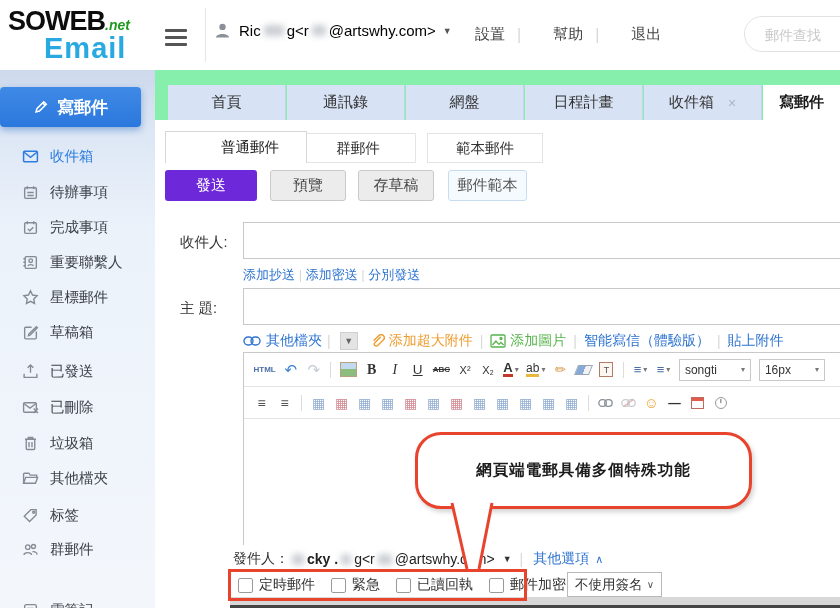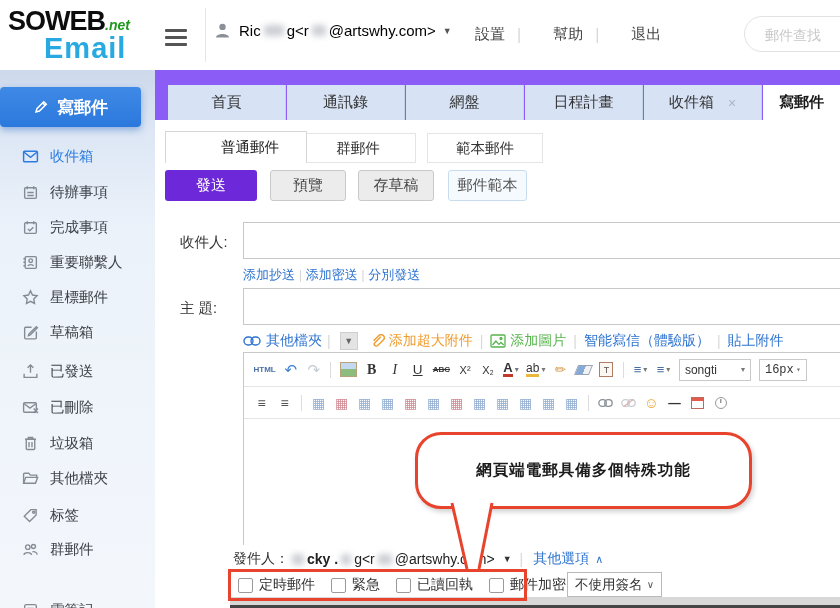--- a/index.html
+++ b/index.html
@@ -20,21 +20,21 @@
   .pipe{color:#d8d8d8;}
   .search-pill{position:absolute;left:744px;top:16px;width:130px;height:36px;border:1px solid #e2e2e2;border-radius:18px;color:#c8c8c8;font-size:14px;line-height:36px;padding-left:20px;box-sizing:border-box;background:#fff;}
   
   .sidebar{position:absolute;left:0;top:70px;width:155px;height:538px;background:linear-gradient(180deg,#cdd9ec 0%,#dde7f5 12%,#ecf2fa 30%,#f3f7fc 100%);border-right:1px solid #dfe6f0;}
   .compose-btn{position:absolute;left:0;top:17px;width:141px;height:40px;background:linear-gradient(180deg,#3f8ae6,#2b78dd);border-radius:4px;display:flex;align-items:center;justify-content:center;gap:8px;color:#fff;font-size:17px;font-weight:bold;box-shadow:0 3px 7px rgba(43,104,190,.45);cursor:pointer;}
   .si{position:absolute;left:0;width:155px;height:28px;display:flex;align-items:center;cursor:pointer;}
   .si svg{margin-left:22px;}
   .si .lbl{margin-left:11px;font-size:14.5px;color:#3d4148;}
   .si.active .lbl{color:#2b7ce0;}
   
-  .tabstrip{position:absolute;left:155px;top:70px;width:685px;height:50px;background:#8b5cf6;}
+  .tabstrip{position:absolute;left:155px;top:70px;width:685px;height:50px;background:#86efac;}
   .mtab{position:absolute;top:15px;height:35px;background:#d7e2f4;border-right:1px solid #c3d3ec;display:flex;align-items:center;justify-content:center;font-size:15px;color:#333;cursor:pointer;box-sizing:border-box;}
   .mtab.active{background:#fff;font-weight:bold;color:#1a1a1a;border-right:none;}
   .mtab .x{margin-left:14px;color:#a9b6cc;font-size:14px;}
   
   .content{position:absolute;left:155px;top:120px;width:685px;height:488px;background:#fff;}
   .subtab{position:absolute;box-sizing:border-box;background:#fff;display:flex;align-items:center;justify-content:center;font-size:14.5px;color:#333;cursor:pointer;}
   .btn{position:absolute;box-sizing:border-box;display:flex;align-items:center;justify-content:center;font-size:15px;cursor:pointer;border-radius:3px;}
   .btn-primary{background:#6d28d9;color:#fff;}
   .btn-gray{background:#ececec;border:1px solid #c9c9c9;color:#444;}
   .btn-lite{background:#f5fafe;border:1px solid #c8dcf0;color:#555;}
@@ -342,21 +342,21 @@
             <span class="caret">▾</span>
           </span>
         <span class="ti">
             <span style="font-size:13px;color:#4a6fa5;">≡</span>
             <span class="caret">▾</span>
           </span>
         <span class="selectbox" style="width:72px;">
             <span>songti</span>
             <span class="caret">▾</span>
           </span>
-        <span class="selectbox" style="width:48px;font-family:Liberation Mono, monospace;">
+        <span class="selectbox" style="width:66px;">
             <span>16px</span>
             <span class="caret">▾</span>
           </span>
       </div>
       <div class="tbrow" style="height:31px;">
         <span class="ti" style="font-size:14px;color:#555;">≡</span>
         <span class="ti" style="font-size:14px;color:#555;">≡</span>
         <span class="tsep"></span>
         <span class="ti tbl">▦</span>
         <span class="ti tbl red">▦</span>

